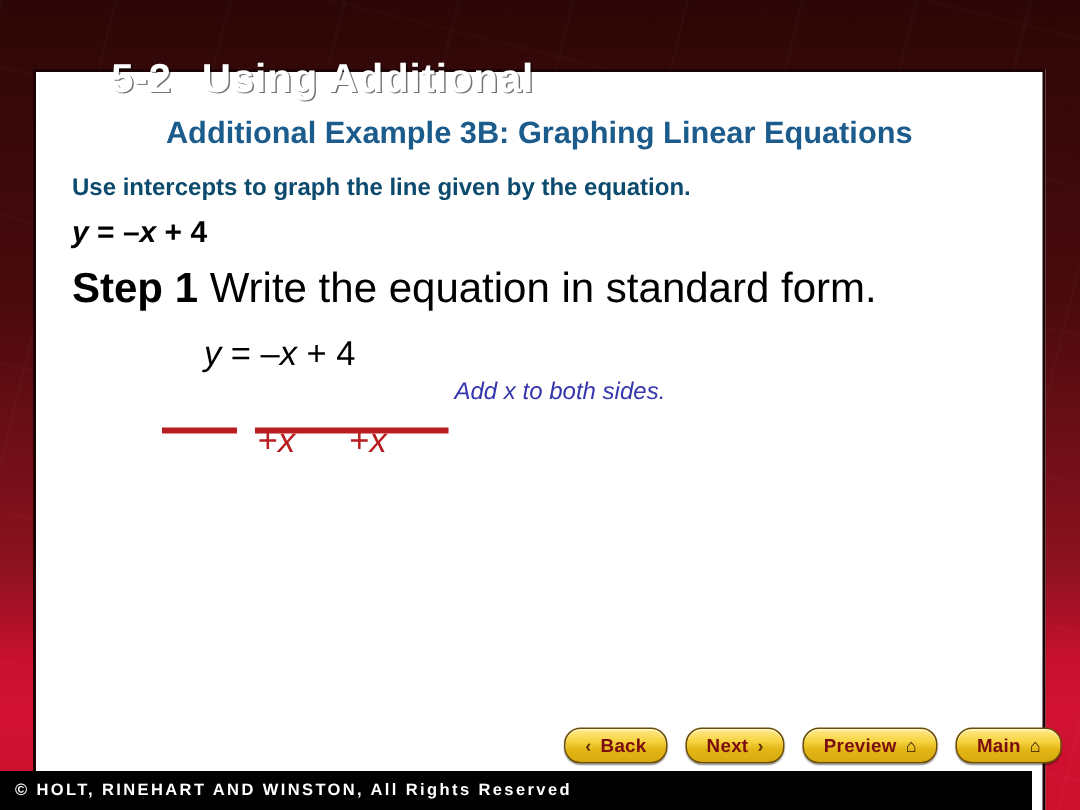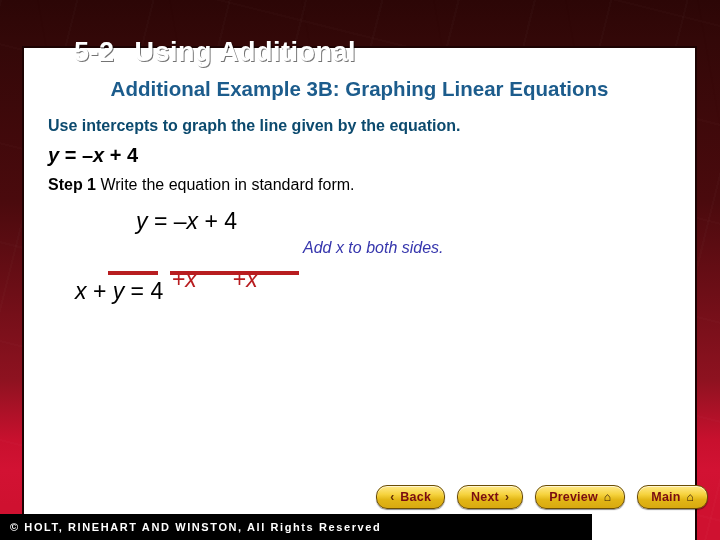--- a/index.html
+++ b/index.html
@@ -107,21 +107,21 @@
   .eq-inline {
     color: #000;
     font-size: 20px;
     font-weight: bold;
     margin-top: 8px;
   }
   .eq-inline i { font-style: italic; }
 
   .step-line {
     color: #000;
-    font-size: 16px;
+    font-size: 28px;
     font-weight: normal;
     margin-top: 9px;
   }
   .step-line b { font-weight: bold; }
 
   
   .work {
     position: relative;
     margin-top: 14px;
     height: 110px;
@@ -212,21 +212,21 @@
     white-space: nowrap;
   }
   .navbtn .chev { font-size: 12px; color: #5d2b08; font-weight: bold; }
   .navbtn .home { font-size: 12px; color: #2a1207; line-height: 1; }
 
   
   #footer {
     position: absolute;
     left: 0;
     bottom: 0;
-    width: 592px;
+    width: 688px;
     height: 26px;
     background: #000000;
     display: flex;
     align-items: center;
     z-index: 6;
   }
   .copyright {
     color: #ffffff;
     font-size: 11px;
     font-weight: bold;
@@ -267,21 +267,20 @@
 
         <div class="work-row1"><i>y</i> = –<i>x</i> + 4</div>
 
         <div class="work-row2">
           <span class="add-left">+<i>x</i></span><span>+<i>x</i></span>
         </div>
 
         <div class="bar-left"></div>
         <div class="bar-right"></div>
 
-        <div class="work-row3"><i>x</i> + <i>y</i> = 4</div>
 
         <div class="side-note">Add x to both sides.</div>
 
       </div>
 
     </div>
   </div>
 
   <div id="navbar">
 

